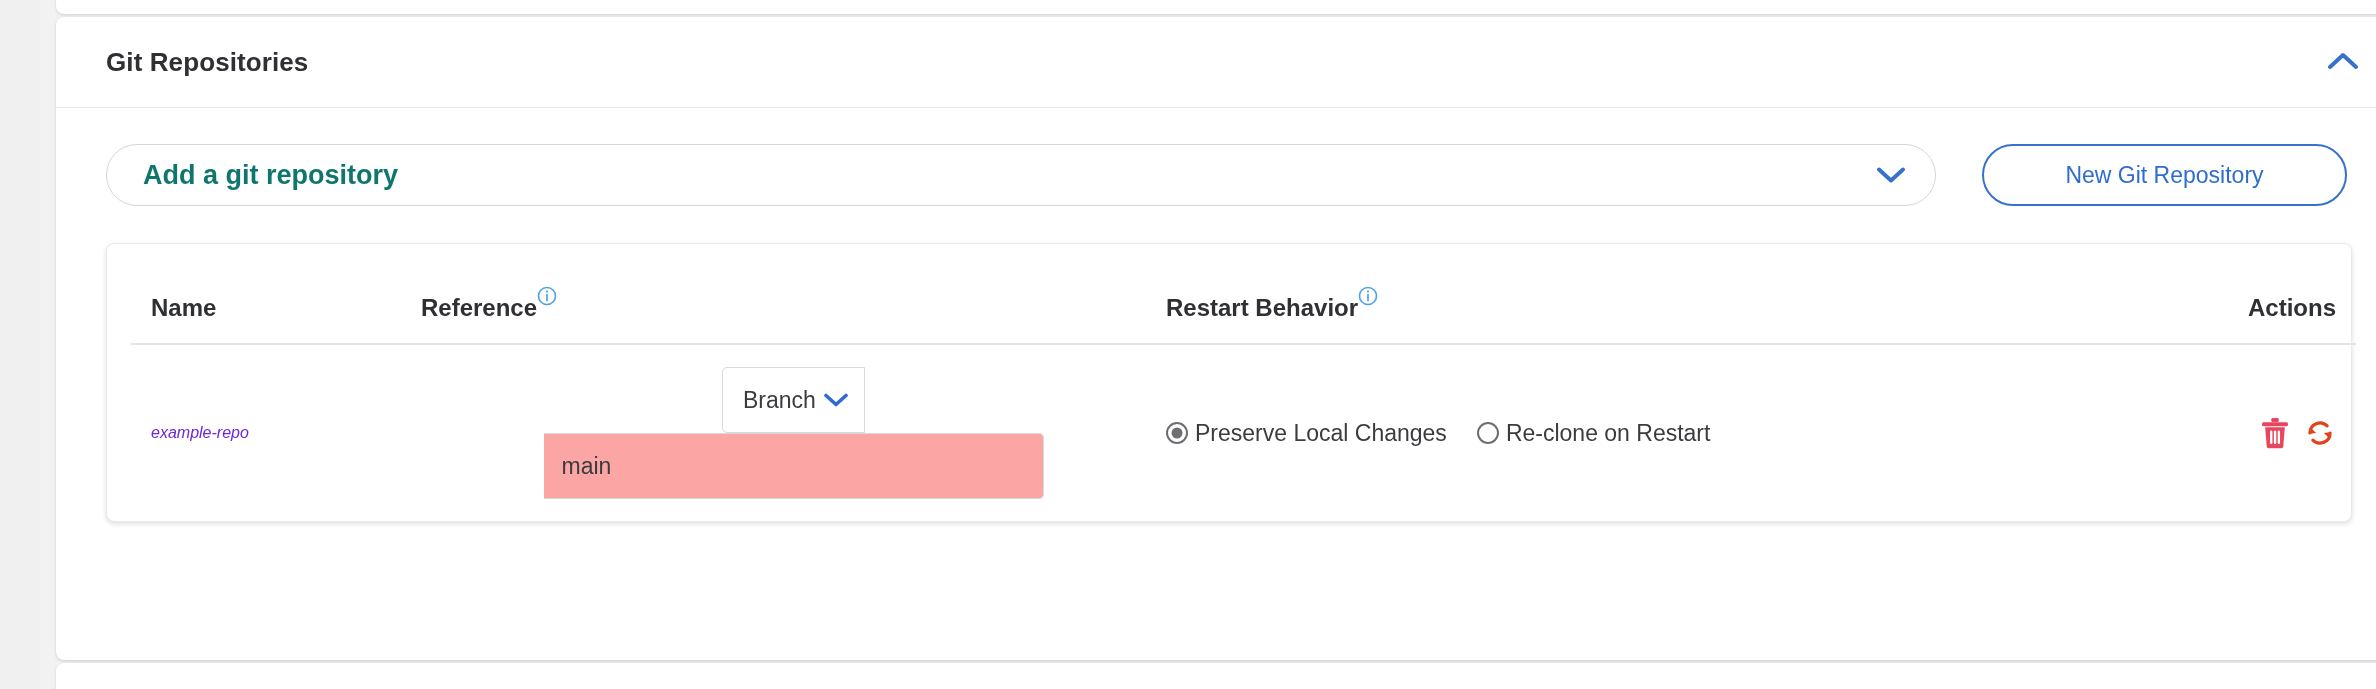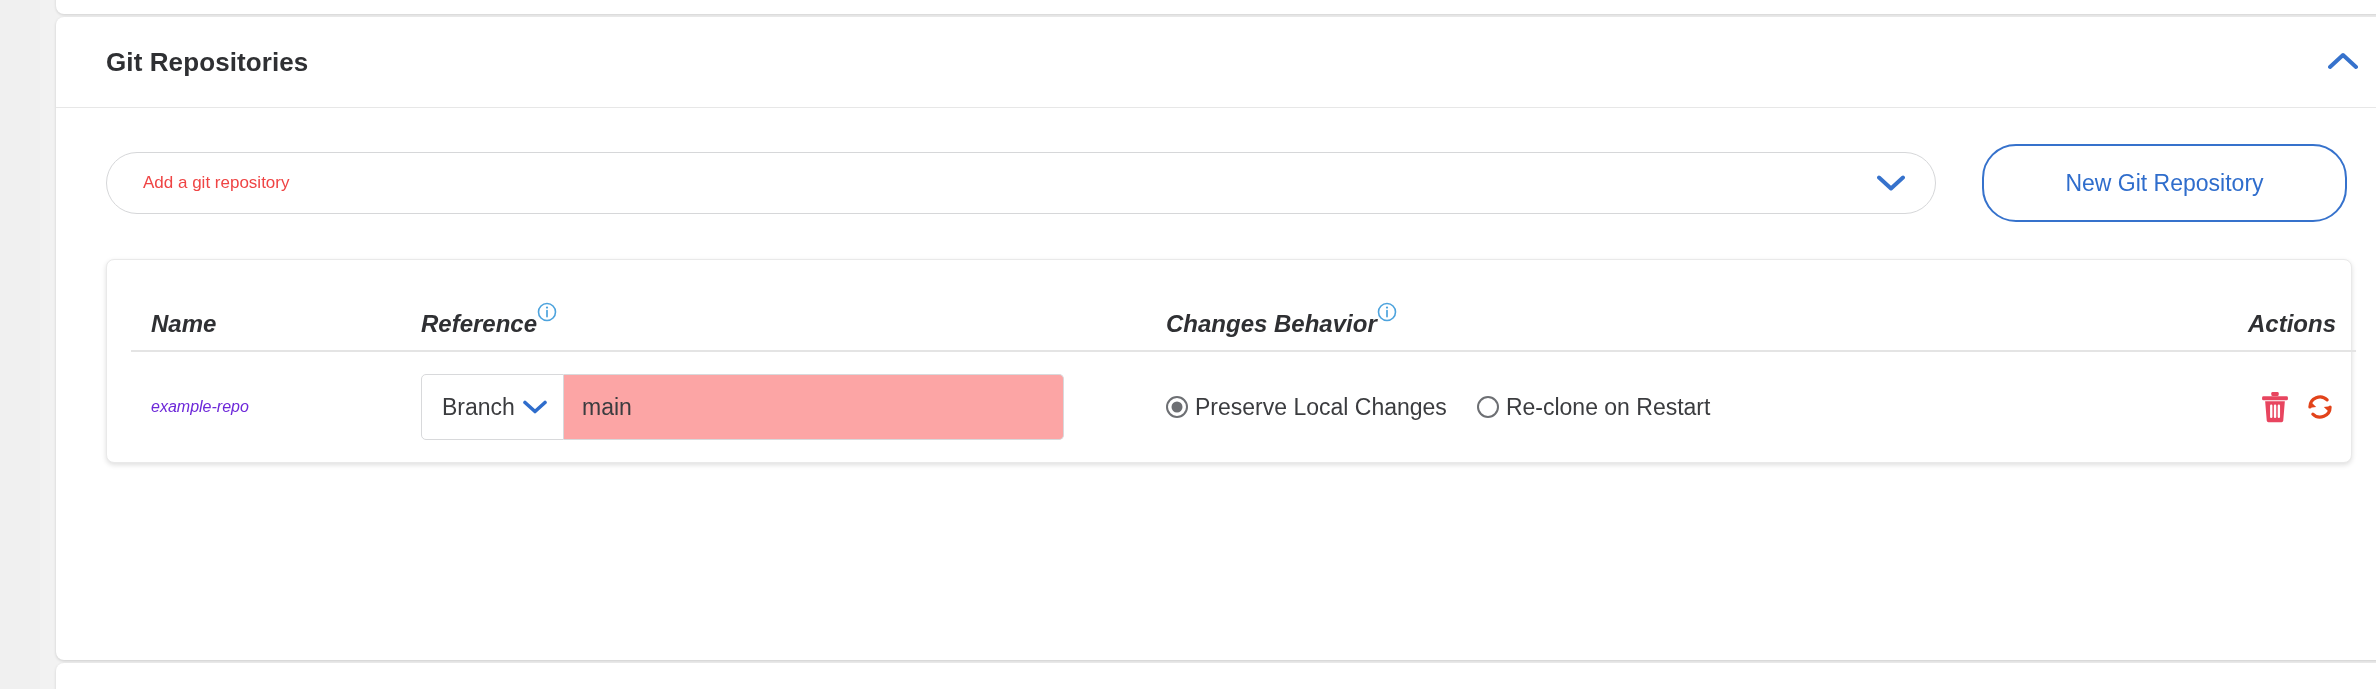--- a/index.html
+++ b/index.html
@@ -104,34 +104,35 @@
     height: 62px;
     border: 1px solid #d6d7d9;
     border-radius: 34px;
     background: #ffffff;
     display: flex;
     align-items: center;
     padding: 0 60px 0 36px;
     cursor: pointer;
   }
   .repo-select-label {
-    font-size: 17px;
-    color: #ef4444;
+    font-size: 27px;
+    color: #0f766e;
+    font-weight: bold;
   }
   .repo-select .chev {
     position: absolute;
     right: 30px;
     top: 50%;
     transform: translateY(-50%);
     display: flex;
     align-items: center;
   }
 
   .new-repo-btn {
-    height: 78px;
+    height: 62px;
     min-width: 365px;
     border: 2px solid #3672cc;
     border-radius: 34px;
     background: #ffffff;
     color: #2f6dcc;
     font-size: 23px;
     font-family: "Liberation Sans", sans-serif;
     cursor: pointer;
     padding: 0 28px;
     display: flex;
@@ -153,25 +154,24 @@
     width: 100%;
     border-collapse: collapse;
     table-layout: fixed;
   }
 
   table.repo-table th {
     font-size: 24px;
     font-weight: bold;
     color: #2f3033;
     text-align: left;
-    padding: 50px 0 12px 0;
+    padding: 50px 0 21px 0;
     border-bottom: 2px solid #e4e4e4;
     vertical-align: bottom;
     white-space: nowrap;
-    font-style: italic;
   }
 
   table.repo-table td {
     padding: 22px 0;
     vertical-align: middle;
   }
 
   .col-name    { width: 290px; padding-left: 20px !important; }
   .col-ref     { width: 745px; }
   .col-restart { width: 900px; }
@@ -198,20 +198,21 @@
     font-size: 16px;
     color: #6d28d9;
     text-decoration: none;
     cursor: pointer;
     font-style: italic;
   }
 
   .ref-group {
     display: flex;
     align-items: center;
+    flex-direction: column;
   }
 
   .ref-type-select {
     position: relative;
     width: 143px;
     height: 66px;
     border: 1px solid #d8d9db;
     border-radius: 5px 0 0 5px;
     background: #fff;
     display: flex;
@@ -348,21 +349,21 @@
                     <svg width="20" height="20" viewBox="0 0 20 20" fill="none" xmlns="http://www.w3.org/2000/svg">
                       <circle cx="10" cy="10" r="8.5" stroke="#4da3dd" stroke-width="1.6"></circle>
                       <circle cx="10" cy="5.6" r="1.1" fill="#4da3dd"></circle>
                       <path d="M10 8.6 V14.6" stroke="#4da3dd" stroke-width="1.7" stroke-linecap="round"></path>
                     </svg>
                   </span>
                 </span>
               </th>
               <th class="col-restart">
                 <span class="hdr-with-info">
-                  <span>Changes Behavior</span>
+                  <span>Restart Behavior</span>
                   <span class="info-icon">
                     <svg width="20" height="20" viewBox="0 0 20 20" fill="none" xmlns="http://www.w3.org/2000/svg">
                       <circle cx="10" cy="10" r="8.5" stroke="#4da3dd" stroke-width="1.6"></circle>
                       <circle cx="10" cy="5.6" r="1.1" fill="#4da3dd"></circle>
                       <path d="M10 8.6 V14.6" stroke="#4da3dd" stroke-width="1.7" stroke-linecap="round"></path>
                     </svg>
                   </span>
                 </span>
               </th>
               <th class="col-actions">

